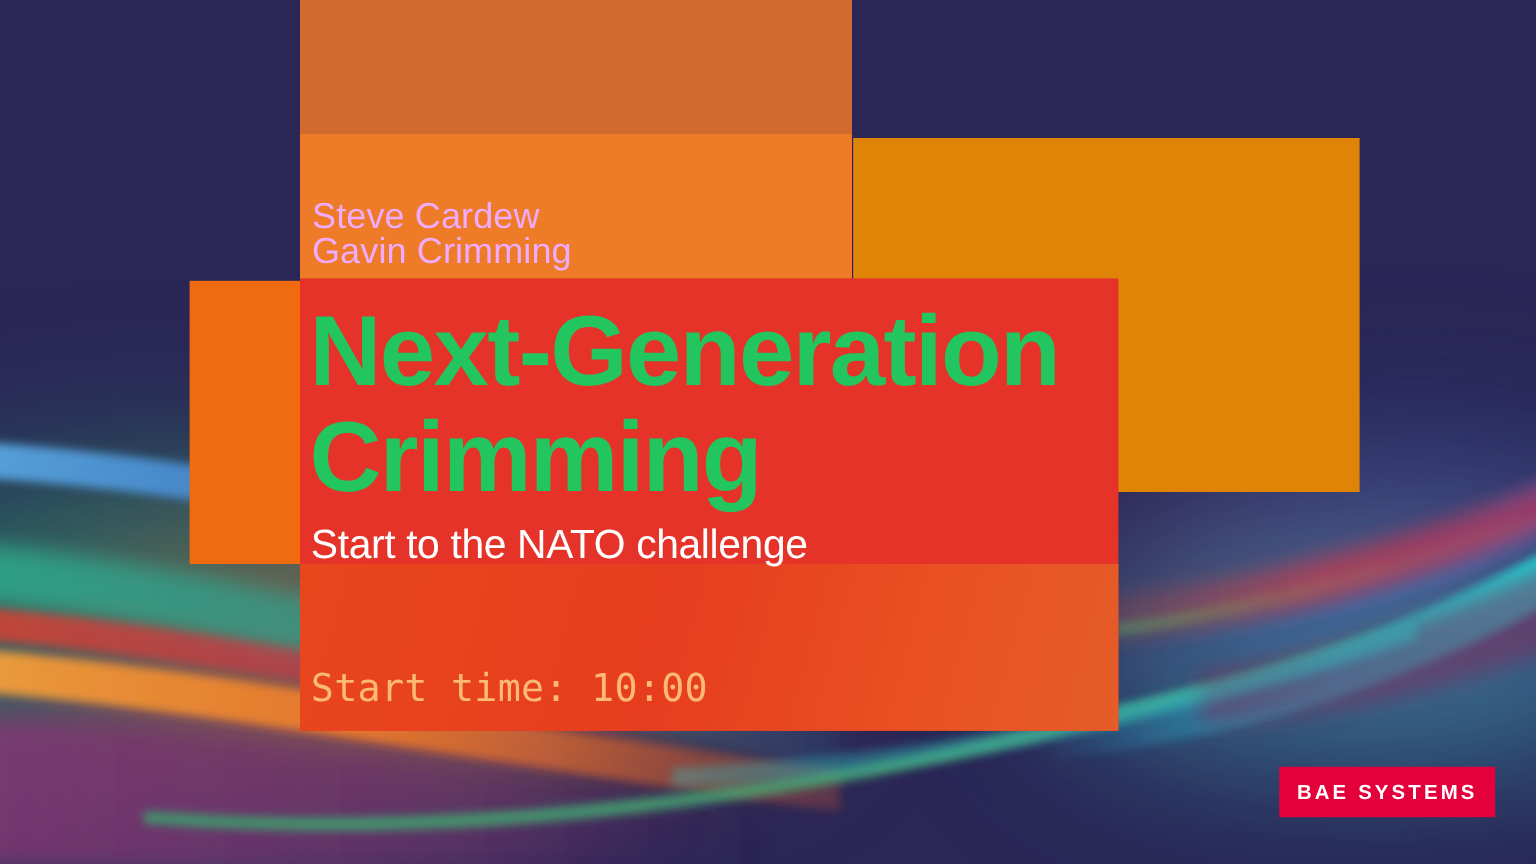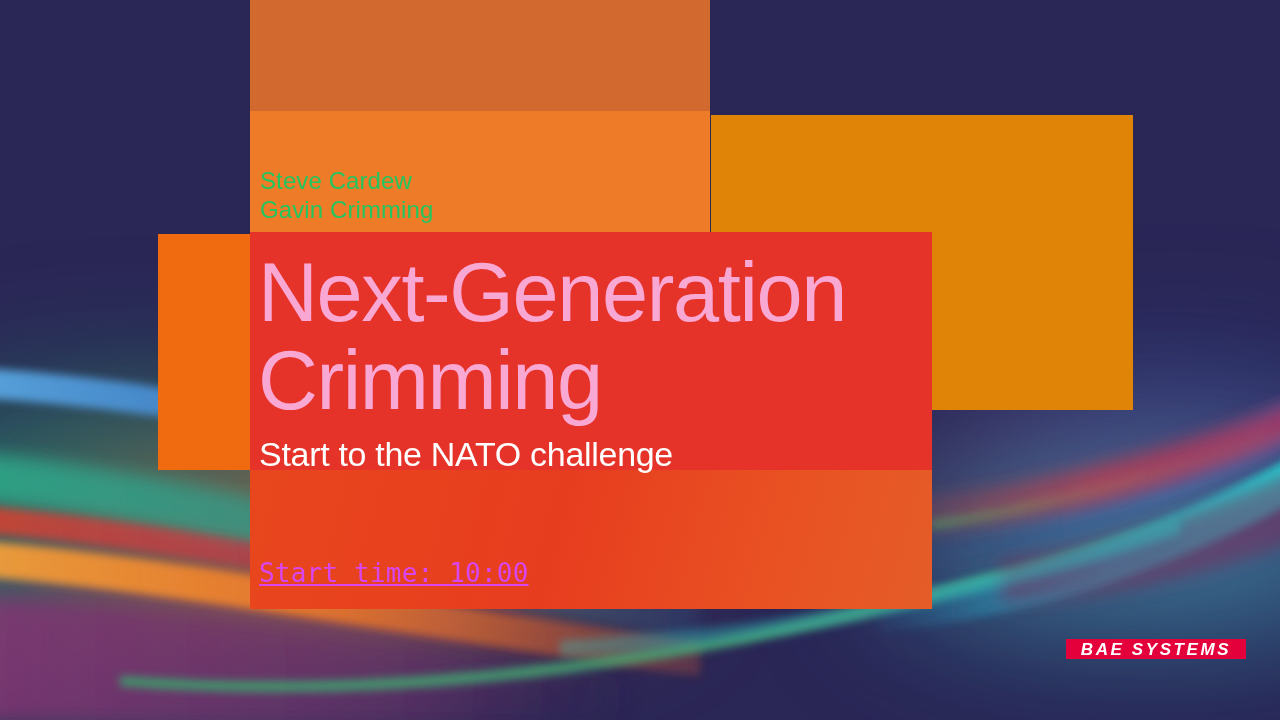--- a/index.html
+++ b/index.html
@@ -104,73 +104,71 @@
         rgba(231,62,30,0.92) 45%,
         rgba(233,85,34,0.92) 78%,
         rgba(228,96,40,0.92) 100%);
   }
 
   
   .presenters {
     position: absolute;
     left: 260px; top: 166px;
     width: 430px;
-    color: #22c55e;
-    font-size: 24px;
+    color: #f0abfc;
+    font-size: 30px;
     line-height: 29px;
     letter-spacing: 0.1px;
   }
   .presenter-line { display: block; white-space: nowrap; }
 
   .title {
     position: absolute;
     left: 258px; top: 249px;
     width: 660px;
-    color: #f9a8d4;
+    color: #22c55e;
     font-size: 83px;
     line-height: 88px;
     letter-spacing: -1.4px;
-    font-weight: 400;
+    font-weight: 700;
   }
   .title-line { display: block; white-space: nowrap; }
 
   .subtitle {
     position: absolute;
     left: 259px; top: 433px;
     width: 660px;
     color: #ffffff;
     font-size: 34px;
     line-height: 42px;
     letter-spacing: -0.3px;
     font-weight: 400;
     white-space: nowrap;
   }
 
   .start-time {
     position: absolute;
     left: 259px; top: 557px;
-    color: #d946ef;
+    color: #fdba74;
     font-family: "DejaVu Sans Mono", "Liberation Mono", monospace;
-    font-size: 26px;
+    font-size: 32px;
     line-height: 32px;
     letter-spacing: 0.2px;
     white-space: nowrap;
-    text-decoration: underline;
   }
 
   
   .logo {
     position: absolute;
     left: 1066px; top: 639px;
-    width: 180px; height: 20px;
+    width: 180px; height: 42px;
     background: #e4003a;
     display: flex;
     align-items: center;
     justify-content: center;
-    font-style: italic;
   }
   .logo-text {
     color: #ffffff;
     font-size: 17px;
     font-weight: bold;
     letter-spacing: 2.6px;
     line-height: 1;
     white-space: nowrap;
   }
 </style>

